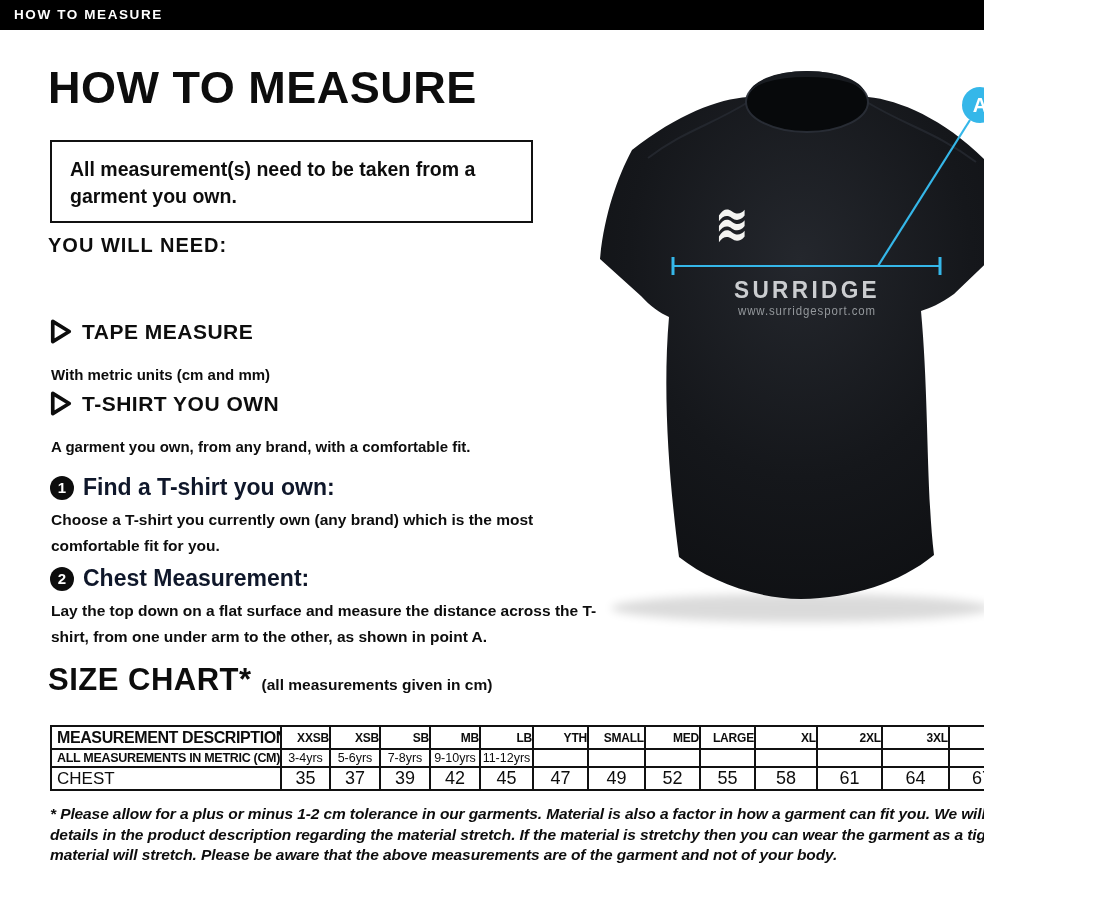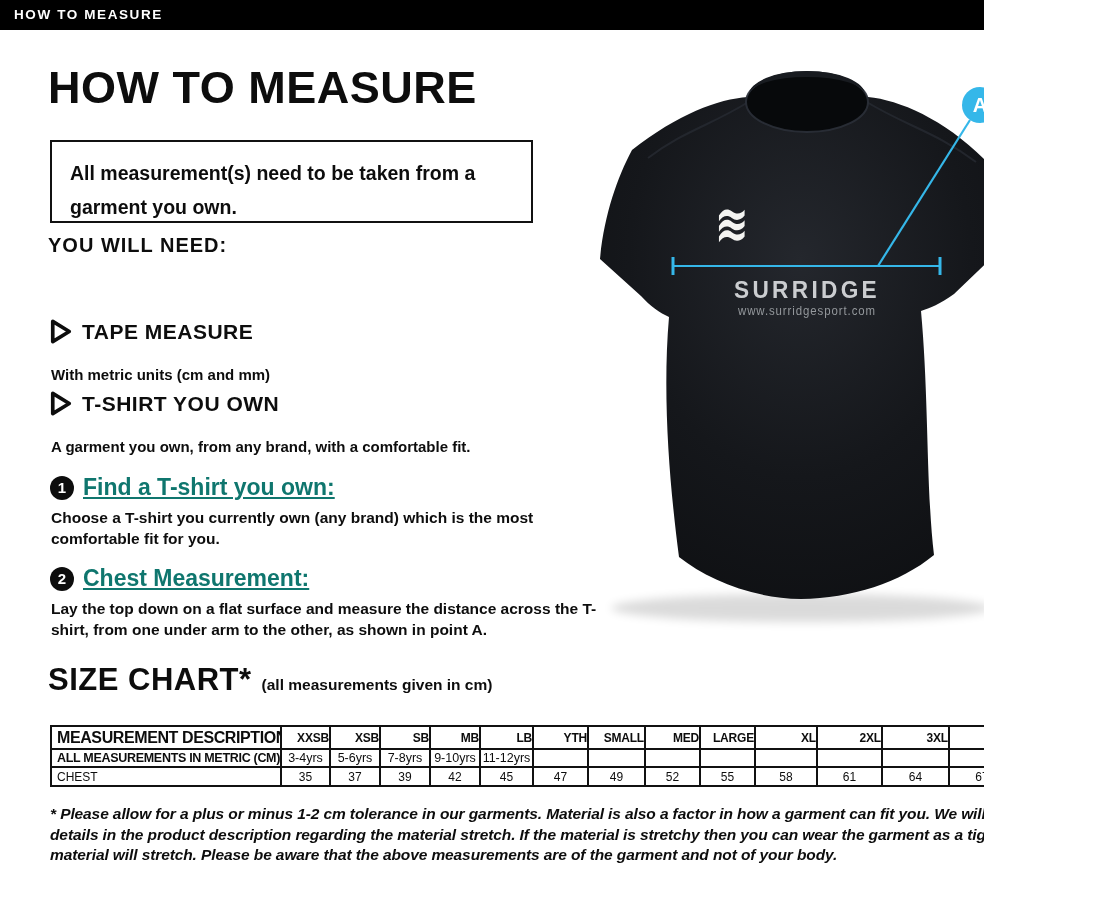--- a/index.html
+++ b/index.html
@@ -10,54 +10,54 @@
   
   .topbar { position:absolute; left:0; top:0; width:1120px; height:30px; background:#000; }
   .topbar-title { position:absolute; left:14px; top:0; line-height:30px; font-size:13.5px; font-weight:bold; letter-spacing:1.6px; color:#fff; }
   .topbar-logo { position:absolute; right:8px; top:1px; width:48px; height:28px; }
 
   
   .page-title { position:absolute; left:48px; top:62px; margin:0; font-size:45px; font-weight:800; letter-spacing:.5px; color:#0d0d0d; }
 
   
   .notice-box { position:absolute; left:50px; top:140px; width:483px; height:83px; border:2px solid #111; padding:14px 18px; }
-  .notice-box p { margin:0; font-size:19.5px; font-weight:bold; line-height:34px; color:#0d0d0d; }
+  .notice-box p { margin:0; font-size:19.5px; font-weight:bold; line-height:27px; color:#0d0d0d; }
 
   .need-heading { position:absolute; left:48px; top:234px; margin:0; font-size:20px; font-weight:800; letter-spacing:1px; color:#0d0d0d;text-align:center; }
 
   .need-item { position:absolute; left:50px; }
   #need-0 { top:318px; }
   #need-1 { top:390px; }
   .need-row { display:flex; align-items:center; gap:10px; }
   .need-title { font-size:21px; font-weight:800; letter-spacing:.5px; color:#0d0d0d; }
   .need-desc { margin-top:21px; margin-left:1px; font-size:15px; font-weight:bold; color:#0d0d0d; }
 
   .step { position:absolute; left:50px; }
   #step-0 { top:474px; }
   #step-1 { top:565px; }
   .step-head { display:flex; align-items:center; gap:9px; }
   .step-badge { width:24px; height:24px; border-radius:50%; background:#0d0d0d; color:#fff; font-size:15px; font-weight:bold; display:flex; align-items:center; justify-content:center; }
-  .step-title { font-size:23px; font-weight:800; color:#0f766e;text-decoration:underline; }
-  .step-desc { margin:6px 0 0 1px; font-size:15.5px; font-weight:bold; line-height:21px; max-width:550px; color:#0d0d0d; }
+  .step-title { font-size:23px; font-weight:800; color:#0f172a; }
+  .step-desc { margin:6px 0 0 1px; font-size:15.5px; font-weight:bold; line-height:26px; max-width:550px; color:#0d0d0d; }
 
   .size-chart-heading { position:absolute; left:48px; top:662px; margin:0; display:flex; align-items:baseline; }
   .size-chart-main { font-size:31px; font-weight:800; letter-spacing:.5px; color:#0d0d0d; }
   .size-chart-sub { margin-left:10px; font-size:15.5px; font-weight:bold; color:#0d0d0d; }
 
   table.size-table { position:absolute; left:50px; top:725px; width:1020px; border-collapse:collapse; table-layout:fixed; }
   .size-table th, .size-table td { border:2px solid #111; text-align:center; vertical-align:middle; padding:0; overflow:hidden; white-space:nowrap; color:#0d0d0d; }
   .size-table thead tr { height:23px; }
   .size-table thead th { font-size:12px; font-weight:bold; letter-spacing:-.2px;text-align:right; }
   .size-table thead th.rowlabel { text-align:left; padding-left:5px; font-size:16px; letter-spacing:-.4px; }
   .size-table tr.metric-row { height:18px;border-radius:8px; }
   .size-table tr.metric-row td { font-size:12.5px; font-weight:normal; }
   .size-table tr.metric-row td.rowlabel { text-align:left; padding-left:5px; font-weight:bold; letter-spacing:-.3px; }
   .size-table tr.chest-row { height:19px; }
-  .size-table tr.chest-row td { font-size:12px; font-weight:normal; }
-  .size-table tr.chest-row td.rowlabel { text-align:left; padding-left:5px; font-size:12px; }
+  .size-table tr.chest-row td { font-size:18px; font-weight:normal; }
+  .size-table tr.chest-row td.rowlabel { text-align:left; padding-left:5px; font-size:17px; }
 
   .disclaimer { position:absolute; left:50px; top:804px; width:1032px; margin:0; font-size:15.5px; font-weight:bold; font-style:italic; line-height:20.5px; letter-spacing:-.1px; color:#0d0d0d; }
 
   .shirt-figure { position:absolute; left:588px; top:68px; width:440px; height:570px; }
 
   .tri-icon { flex:0 0 auto; }
 </style>
 </head>
 <body>
 

